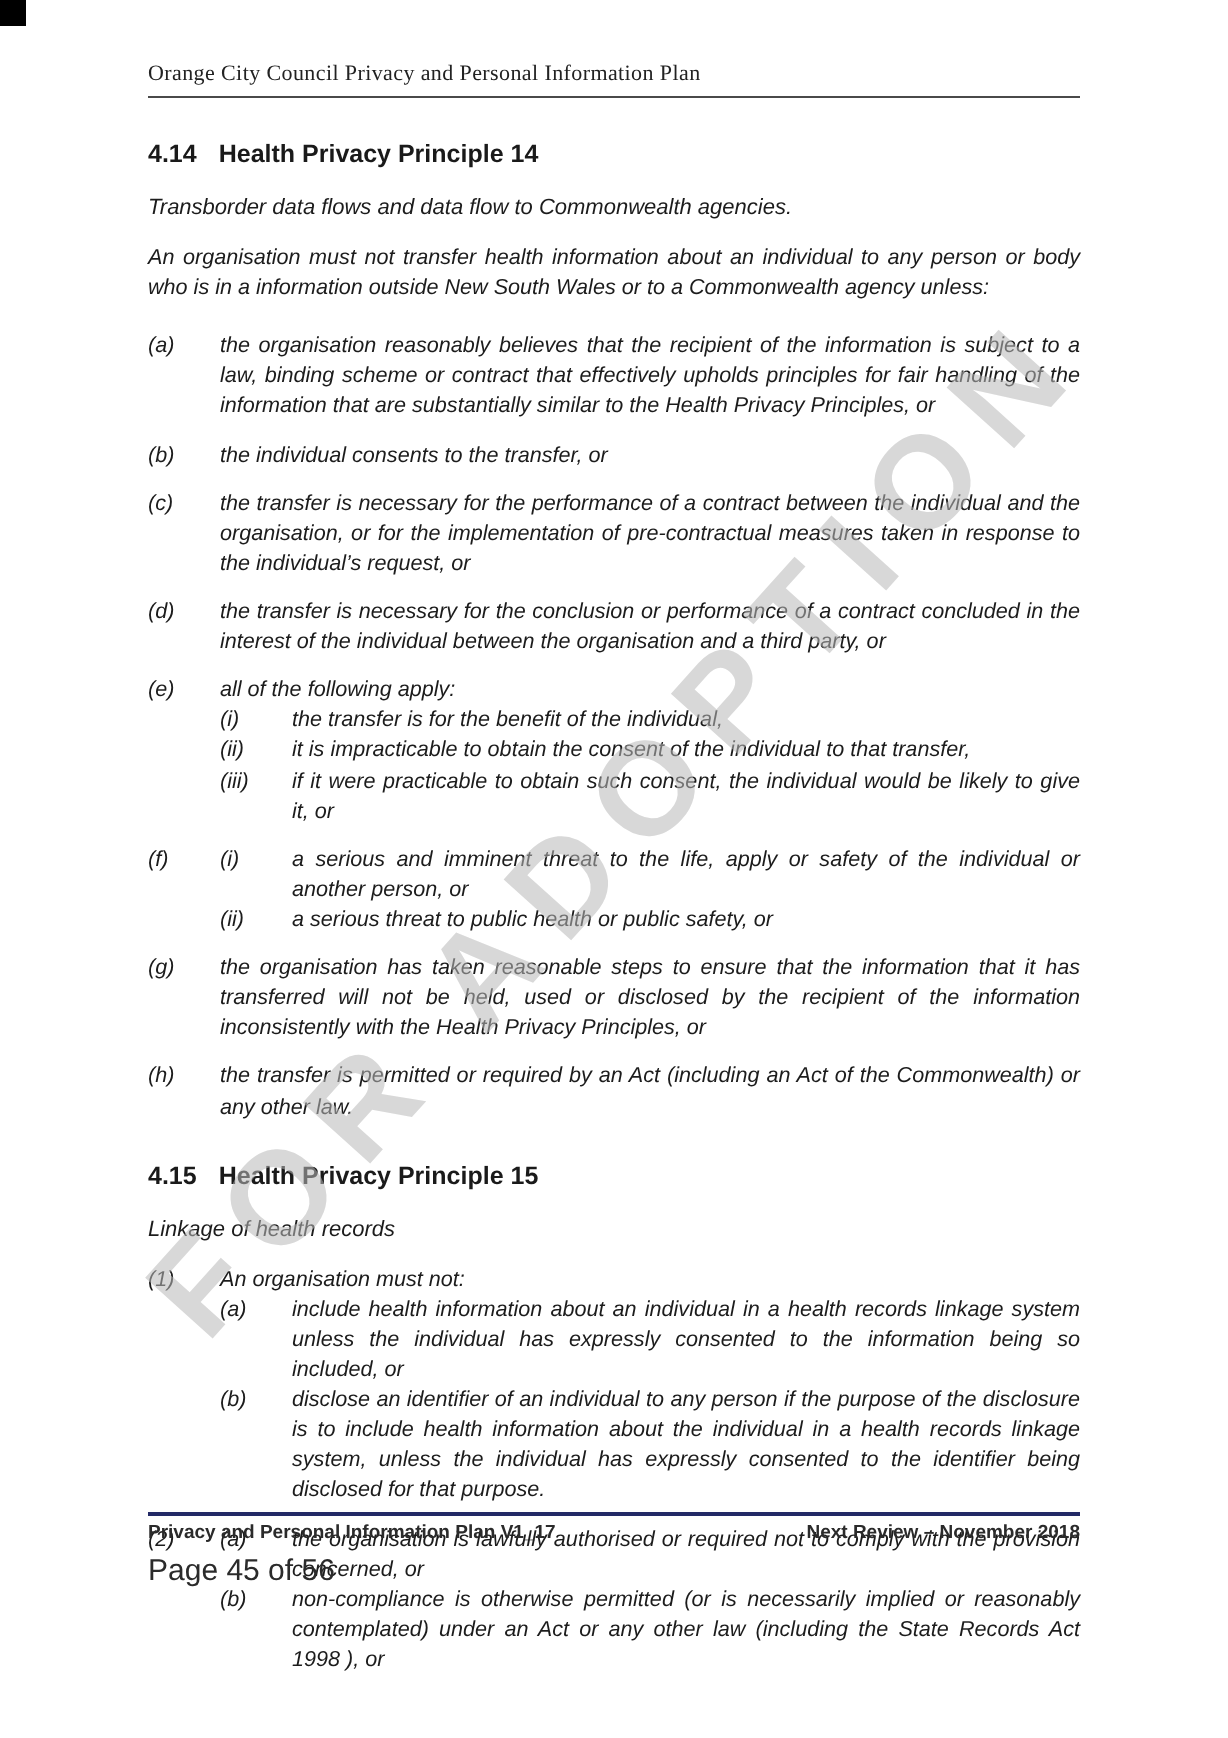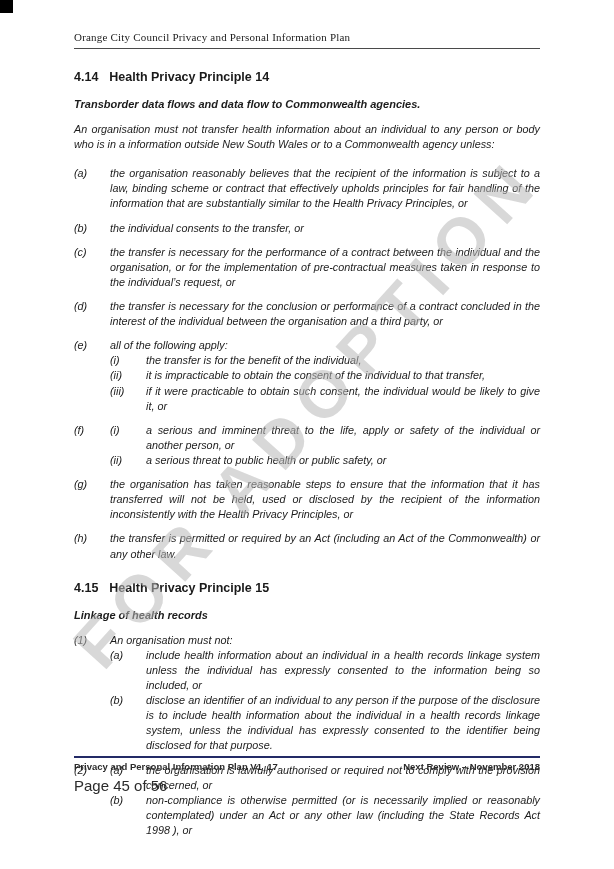--- a/index.html
+++ b/index.html
@@ -37,21 +37,21 @@
     border-bottom: 1.3px solid #4a4a4a;
     height: 0;
   }
   main { margin-top: 21px; }
   .sec-heading {
     font-size: 12.5px; font-weight: bold; color: #1a1a1a;
     margin: 0 0 14px 0;
   }
   .sec-heading .sec-num { margin-right: 11px; }
   .subtitle {
-    font-size: 11px; font-weight: bold; font-style: italic;
+    font-size: 11px; font-weight: normal; font-style: italic;
     margin: 0 0 12px 0;
   }
   .body-txt {
     font-size: 10.8px; font-style: italic; line-height: 1.4;
     text-align: justify;
   }
   .intro { margin: 0 0 14px 0; }
   .li { display: flex; margin-bottom: 9px; }
   .li .lbl { flex: 0 0 36px; font-size: 10.8px; font-style: italic; line-height: 1.4; }
   .li .txt { flex: 1; }

